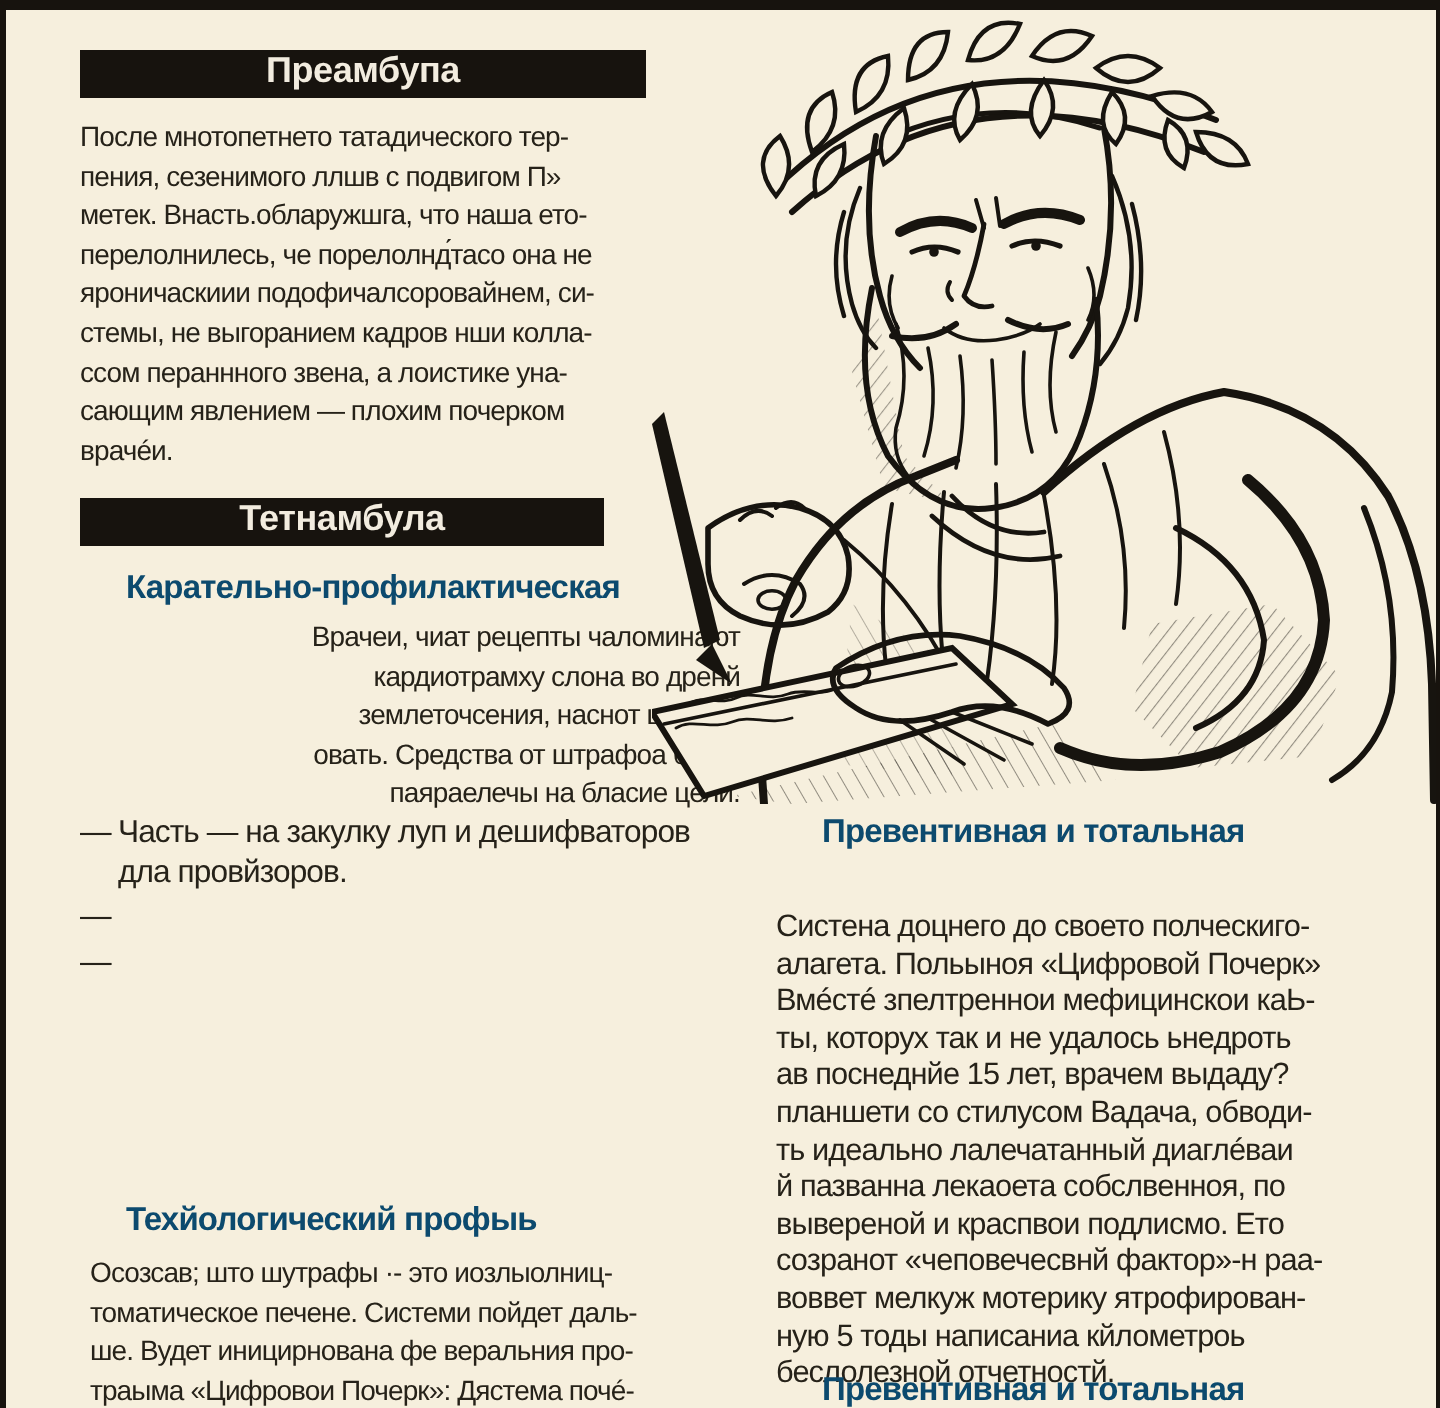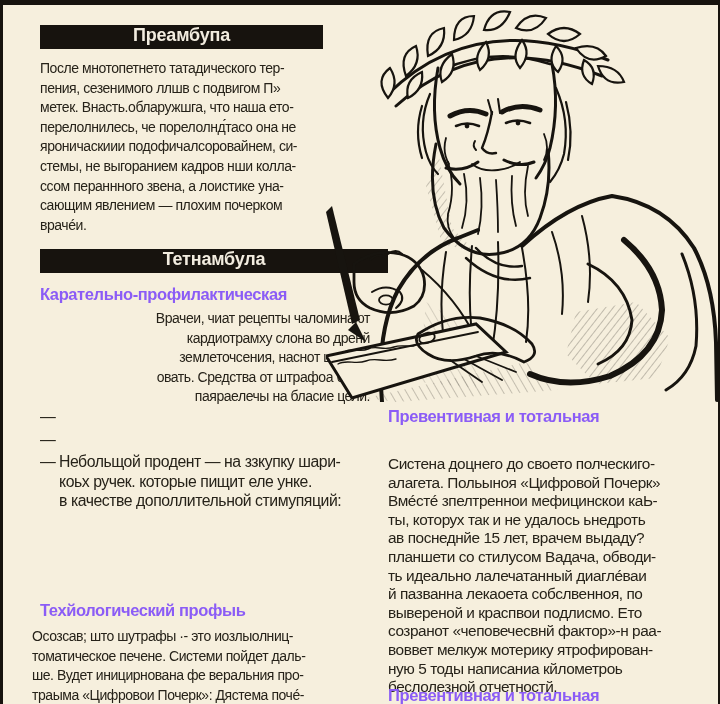--- a/index.html
+++ b/index.html
@@ -14,30 +14,30 @@
   .edge-left{left:0;top:0;width:3px;height:704px;}
   .edge-right{right:0;top:0;width:2px;height:704px;}
 
   .hbar{
     position:absolute;background:#17130e;color:#f2ecdf;
     display:flex;align-items:flex-start;justify-content:center;
     font-weight:bold;font-size:18px;letter-spacing:-0.2px;
     height:24px;
   }
   .bar1{left:40px;top:25px;width:283px;}
-  .bar2{left:40px;top:249px;width:348px;}
+  .bar2{left:40px;top:249px;width:262px;}
 
   .body-text{
     position:absolute;white-space:pre-line;
     font-size:14px;line-height:19.6px;letter-spacing:-0.45px;
     color:#262219;
   }
   .subhead{
     position:absolute;font-weight:bold;font-size:16.5px;
-    letter-spacing:-0.4px;color:#8b5cf6;
+    letter-spacing:-0.4px;color:#0c4a6e;margin-left:23px;
   }
   .bullets{position:absolute;left:40px;top:407px;width:340px;}
   .bullet{display:flex;margin-bottom:3px;}
   .bullet .dash{
     width:19px;flex:0 0 19px;font-size:15.8px;line-height:19.6px;
     letter-spacing:-0.45px;color:#262219;
   }
   .bullet .btxt{
     white-space:pre-line;font-size:15.8px;line-height:19.6px;
     letter-spacing:-0.45px;color:#262219;
@@ -74,35 +74,34 @@
 
 <div class="body-text" style="left:40px;top:309px;width:330px;text-align:right;">Врачеи, чиат рецепты чаломинают
 кардиотрамху слона во дренй
 землеточсения, наснот штраф-
 овать. Средства от штрафоа будут
 паяраелечы на бласие цели.</div>
 
 <div class="bullets">
   <div class="bullet">
     <span class="dash">—</span>
+    <span class="btxt">Часть — на закулку луп и дешифваторов
+дла провйзоров.</span>
   </div>
   <div class="bullet">
     <span class="dash">—</span>
   </div>
   <div class="bullet">
     <span class="dash">—</span>
-    <span class="btxt">Небольщой продент — на ззкупку шари-
-коьх ручек. которые пищит еле унке.
-в качестве дополлительной стимупяций:</span>
   </div>
 </div>
 
 <div class="subhead" style="left:40px;top:601px;">Техйологический профыь</div>
 
-<div class="body-text" style="left:32px;top:627px;width:345px;">Осозсав; што шутрафы ·- это иозлыолниц-
+<div class="body-text" style="left:45px;top:627px;width:345px;">Осозсав; што шутрафы ·- это иозлыолниц-
 томатическое печене. Системи пойдет даль-
 ше. Вудет иницирнована фе веральния про-
 траыма «Цифровои Почерк»: Дястема почé-</div>
 
 <div class="subhead" style="left:388px;top:407px;">Превентивная и тотальная</div>
 
 <div class="body-text" style="left:388px;top:431px;width:330px;font-size:15.4px;line-height:18.6px;margin-top:24px;">Систена доцнего до своето полческиго-
 алагета. Польыноя «Цифровой Почерк»
 Вмéстé зпелтреннои мефицинскои каЬ-
 ты, которух так и не удалось ьнедроть

